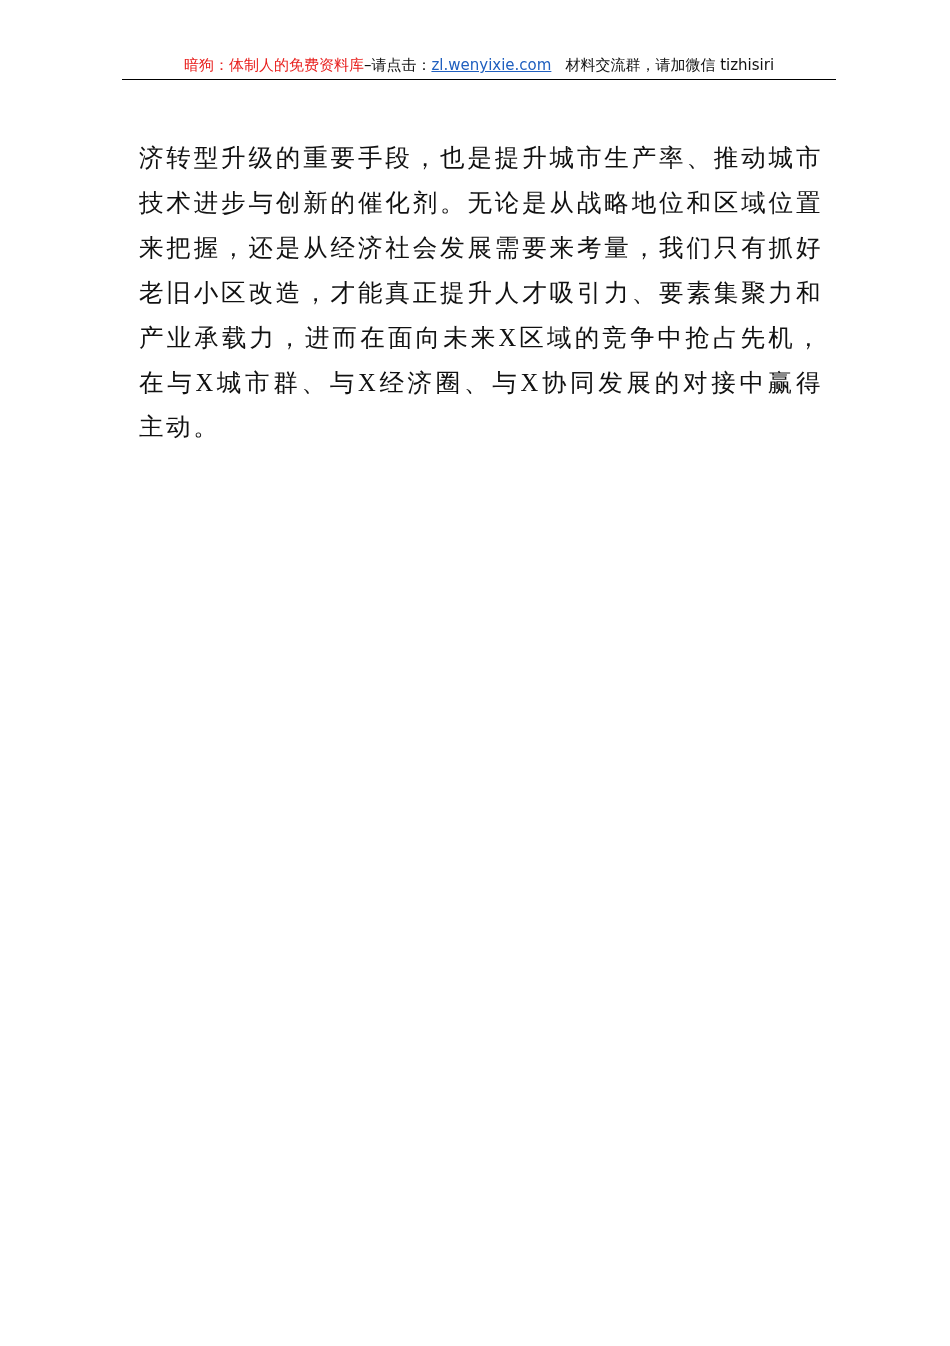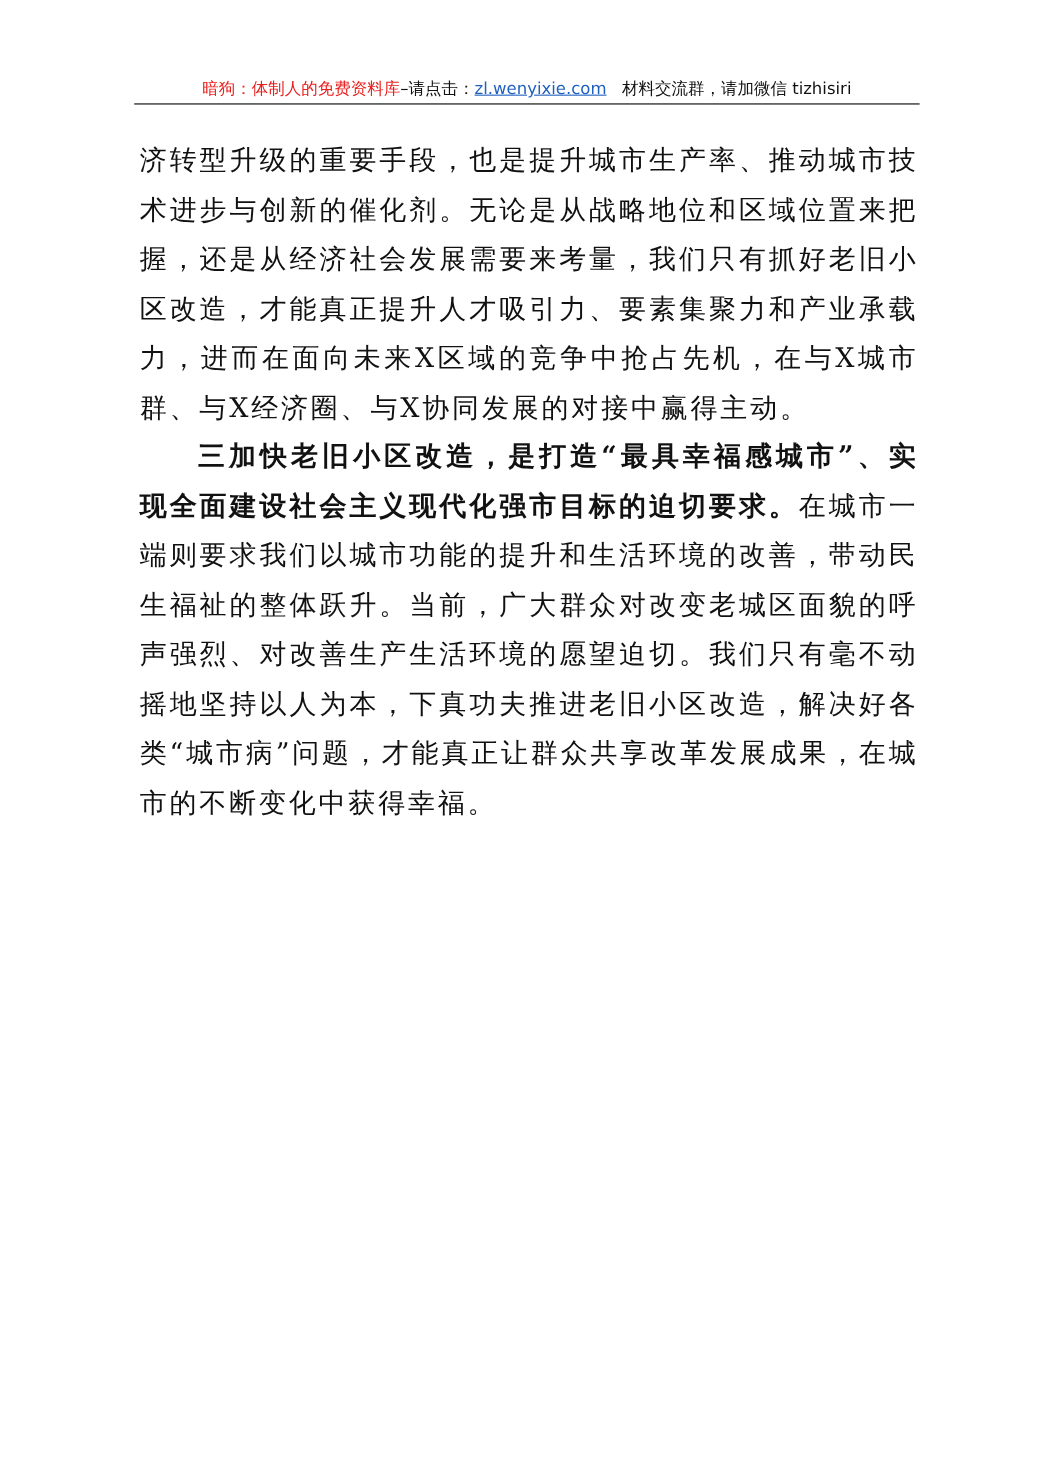--- a/index.html
+++ b/index.html
@@ -1,46 +1,45 @@
 <!DOCTYPE html>
 <html><head>
   <meta charset="utf-8">
   <style>
     html, body { margin: 0; padding: 0; background: #ffffff; }
     body { width: 950px; height: 1346px; position: relative; overflow: hidden; }
     .header {
-      position: absolute; left: 122px; top: 68px; width: 714px; height: 26px;
+      position: absolute; left: 122px; top: 53px; width: 714px; height: 26px;
       border-bottom: 1.5px solid #000;
       font-family: "DejaVu Sans", sans-serif; font-size: 15px;
       text-align: center; white-space: nowrap; line-height: 24px;
     }
     .hdr-red { color: #e8201e; }
     .hdr-black { color: #111; }
     .hdr-link { color: #1f5fbf; text-decoration: underline; }
     .hdr-gap { display: inline-block; width: 14px; }
     .page {
       position: absolute; left: 127px; top: 124px; width: 708px;
       font-family: "DejaVu Serif", serif; font-size: 24.5px; color: #111;
       line-height: 44.9px; letter-spacing: 2.6px;
     }
-    .page p { margin: 0; text-align: justify; text-align-last: left; }
+    .page p { margin: 12px; text-align: justify; text-align-last: left; font-family: Liberation Serif, serif; }
     .indent { text-indent: 53px; }
     .bold { font-weight: bold; }
     .heading2 {
       font-family: "DejaVu Sans", sans-serif; letter-spacing: 1.5px;
       text-indent: 53px; margin: 0;
     }
   </style>
 </head>
 <body>
 
 <div class="header">
   <span class="hdr-red">暗狗：体制人的免费资料库</span><span class="hdr-black">–请点击：</span><span class="hdr-link">zl.wenyixie.com</span><span class="hdr-gap"></span><span class="hdr-black">材料交流群，请加微信 tizhisiri</span>
 </div>
 
 <div class="page">
   <p>济转型升级的重要手段，也是提升城市生产率、推动城市技术进步与创新的催化剂。无论是从战略地位和区域位置来把握，还是从经济社会发展需要来考量，我们只有抓好老旧小区改造，才能真正提升人才吸引力、要素集聚力和产业承载力，进而在面向未来X区域的竞争中抢占先机，在与X城市群、与X经济圈、与X协同发展的对接中赢得主动。</p>
 
-  <p class="indent"><span class="bold">三加快老旧小区改造，是打造“最具幸福感城市”、实现全面建设社会主义现代化强市目标的迫切要求。</span><span>在城市一端则要求我们以城市功能的提升和生活环境的改善，带动民生福祉的整体跃升。当前，广大群众对改变老城区面貌的呼声强烈、对改善生产生活环境的愿望迫切。我们只有毫不动摇地坚持以人为本，下真功夫推进老旧小区改造，解决好各类“城市病”问题，才能真正让群众共享改革发展成果，在城市的不断变化中获得幸福。</span></p>
 
 
 
 </div>
 
 </body></html>

